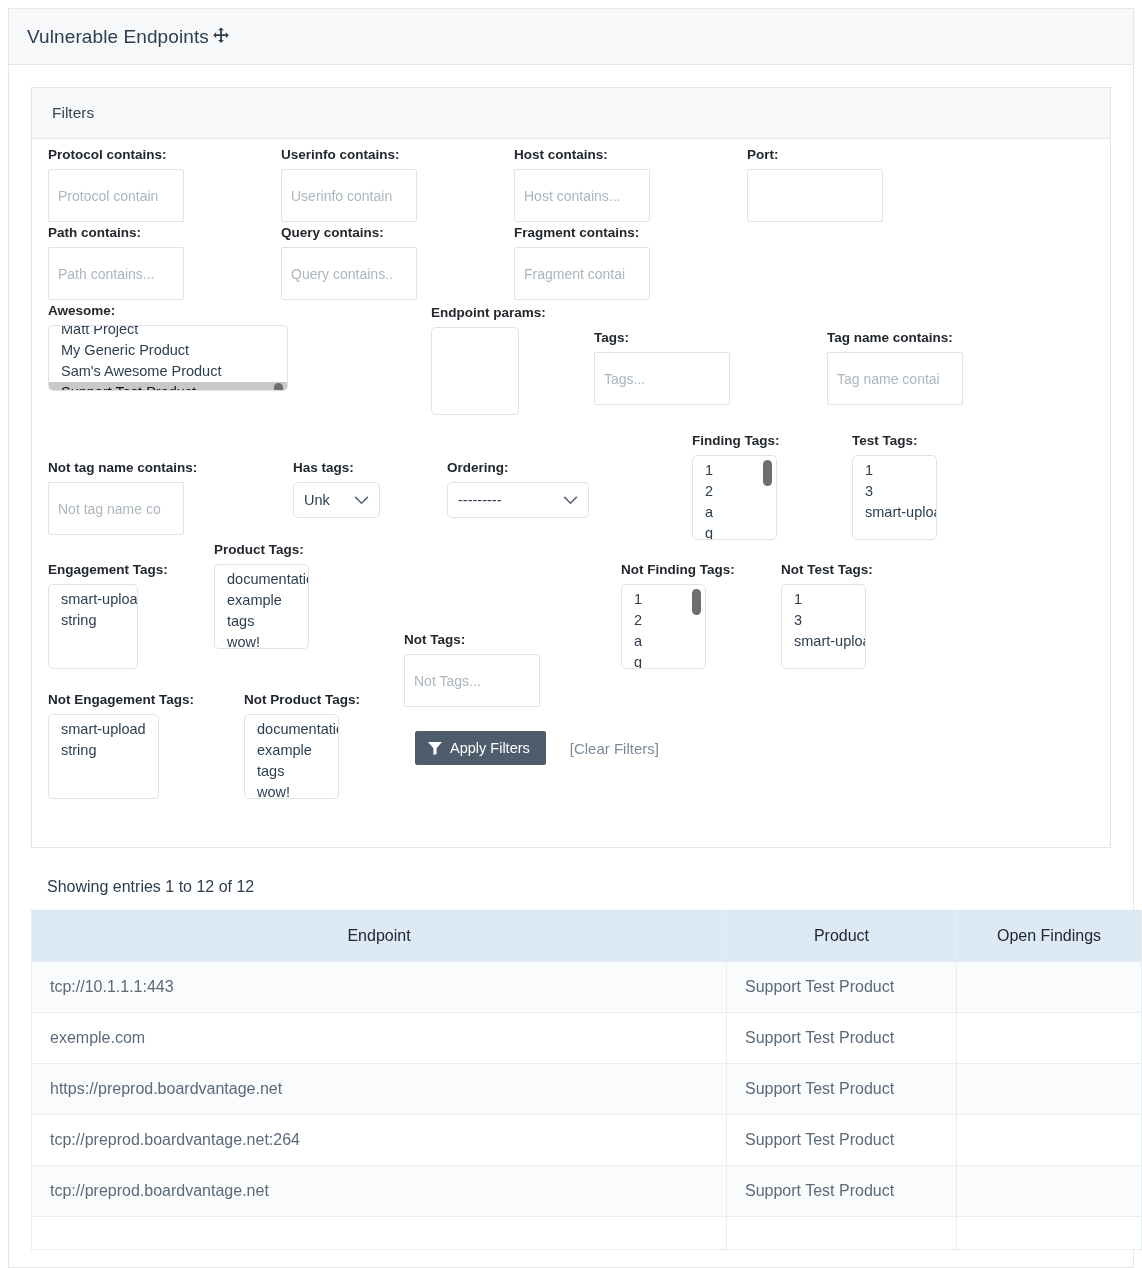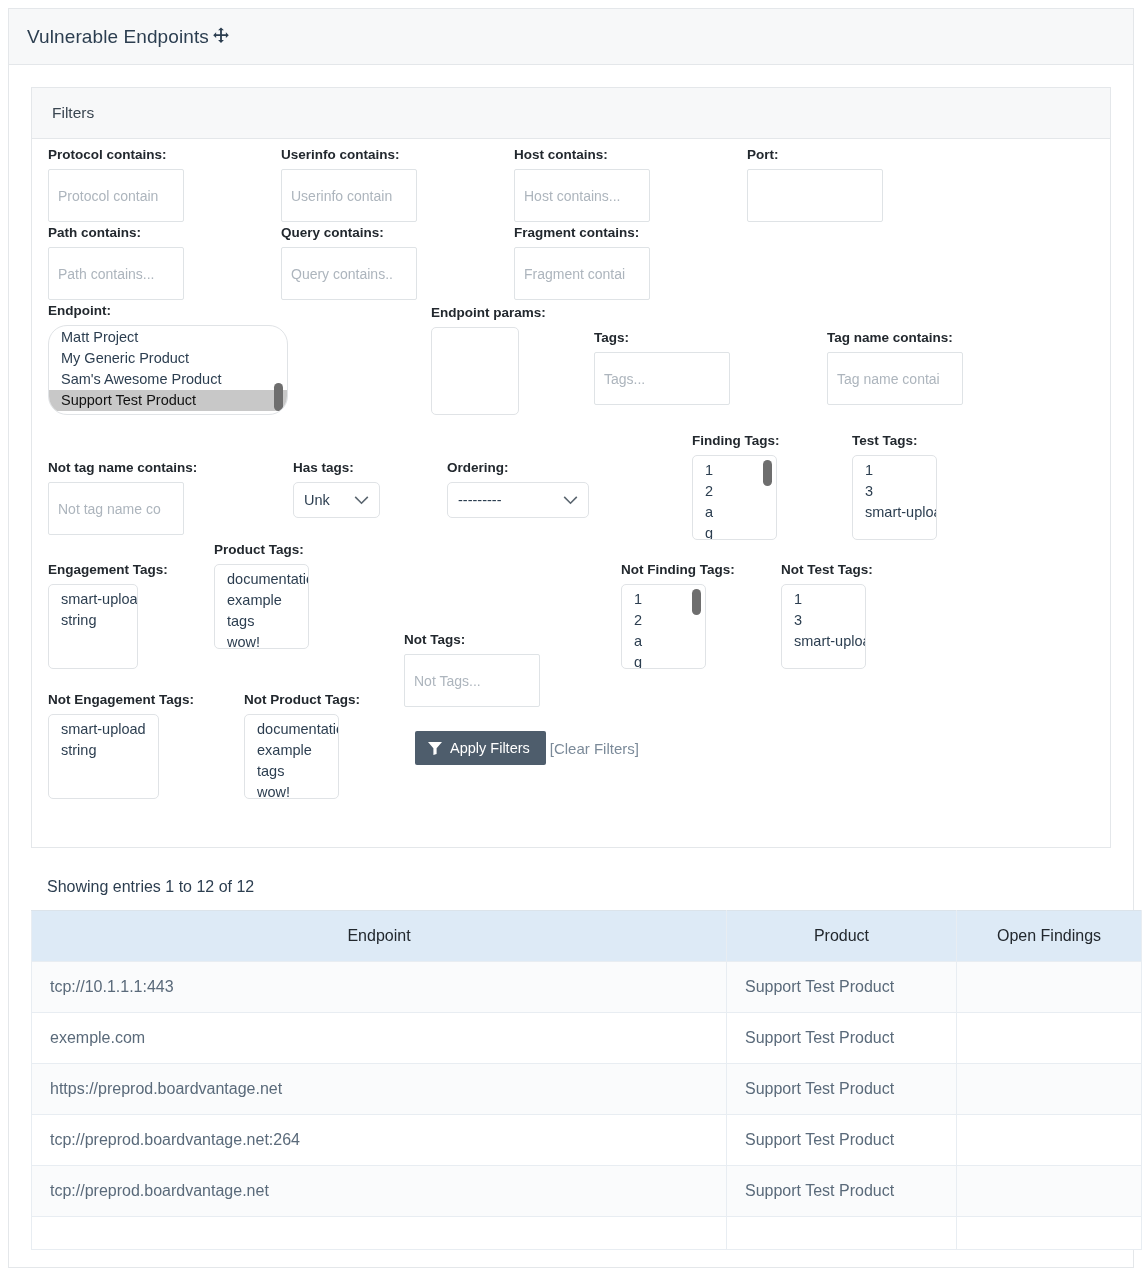--- a/index.html
+++ b/index.html
@@ -141,21 +141,21 @@
     font-size: 14.5px;
     padding: 9px 16px 9px 13px;
     display: inline-flex;
     align-items: center;
     gap: 8px;
     cursor: pointer;
   }
   .clear-link {
     color: #7b8a99;
     font-size: 15px;
-    margin-left: 4px;
+    margin-left: 24px;
     text-decoration: none;
     cursor: pointer;
   }
 
   
   .entries-info {
     font-size: 16px;
     color: #2c3e50;
     padding: 4px 0 14px 16px;
   }
@@ -234,22 +234,22 @@
         <div class="fld" style="left:249px; top:86px;">
           <label class="flabel">Query contains:</label>
           <input class="tinput" type="text" placeholder="Query contains.." style="">
         </div>
         <div class="fld" style="left:482px; top:86px;">
           <label class="flabel">Fragment contains:</label>
           <input class="tinput" type="text" placeholder="Fragment contai" style="">
         </div>
 
         <div class="fld" style="left:16px; top:164px;">
-          <label class="flabel">Endpoint:</label>
-          <div class="lbox" style="width:240px;height:90px;padding-top:12px;border-radius:19px;">
+          <label class="flabel">Awesome:</label>
+          <div class="lbox" style="width:240px;height:66px;padding-top:4px;">
             <div style="margin-top:-11px;">
               <div class="opt">Matt Project</div>
               <div class="opt">My Generic Product</div>
               <div class="opt">Sam's Awesome Product</div>
               <div class="opt sel">Support Test Product</div>
               <div class="opt">Test Product 7</div>
             </div>
             <div class="lbox-scroll" style="top:57px;height:28px;"></div>
           </div>
         </div>

